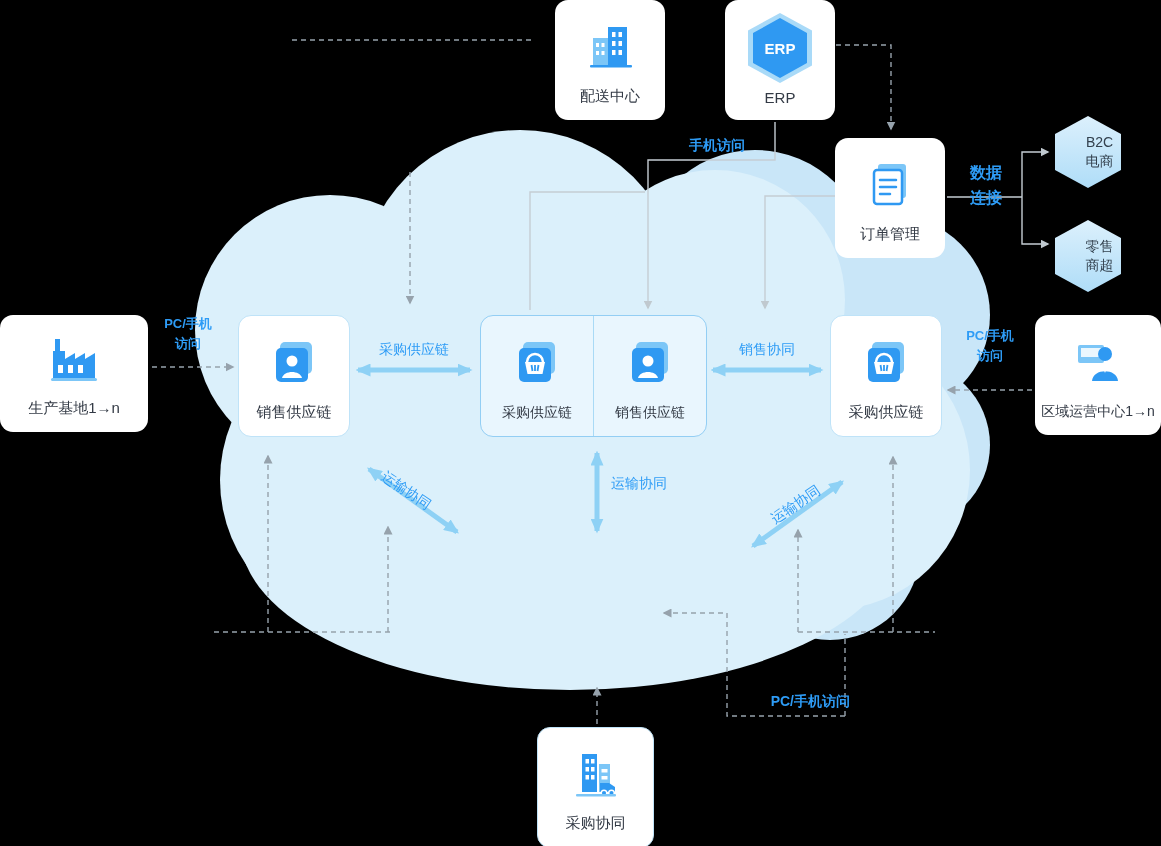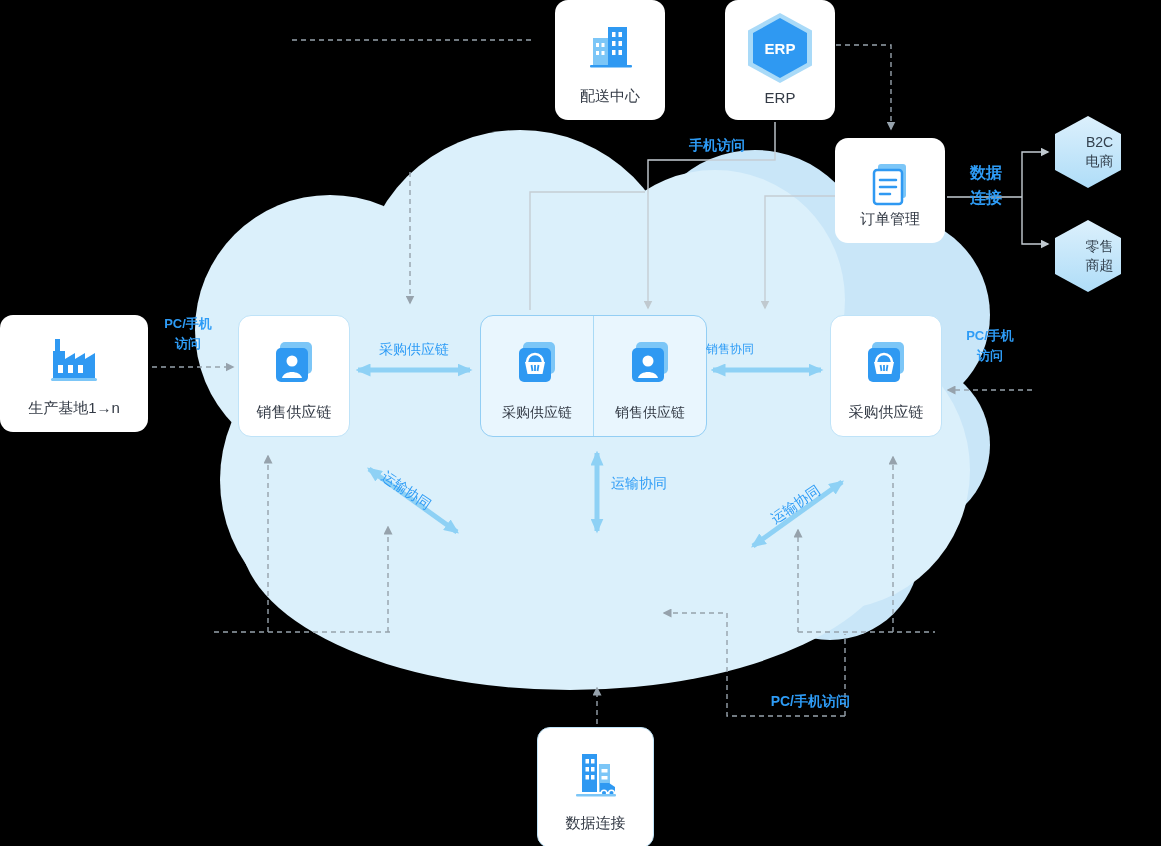--- a/index.html
+++ b/index.html
@@ -121,21 +121,21 @@
   </div>
 
   <div class="node" style="left:725px;top:0;width:110px;height:120px">
     <div class="hex hexouter" style="left:23px;top:13px;width:64px;height:70px">
       <div class="hex hexinner" style="left:5px;top:5px;width:54px;height:60px"></div>
       <span class="erptext">ERP</span>
     </div>
     <div class="nlabel">ERP</div>
   </div>
 
-  <div class="node" style="left:835px;top:138px;width:110px;height:105px">
+  <div class="node" style="left:835px;top:138px;width:110px;height:120px">
     <svg class="nicon" width="48" height="48" viewBox="0 0 48 48">
       <rect x="12" y="4" width="28" height="34" rx="3" fill="#7CC6F7"></rect>
       <rect x="8" y="10" width="28" height="34" rx="3" fill="#fff" stroke="#2F99F2" stroke-width="2.5"></rect>
       <line x1="14" y1="20" x2="30" y2="20" stroke="#2F99F2" stroke-width="2.5" stroke-linecap="round"></line>
       <line x1="14" y1="27" x2="30" y2="27" stroke="#2F99F2" stroke-width="2.5" stroke-linecap="round"></line>
       <line x1="14" y1="34" x2="24" y2="34" stroke="#2F99F2" stroke-width="2.5" stroke-linecap="round"></line>
     </svg>
     <div class="nlabel">订单管理</div>
   </div>
 
@@ -205,40 +205,50 @@
       <rect x="6" y="10" width="32" height="34" rx="5" fill="#2F99F2"></rect>
       <path d="M14 24 a8 8 0 0 1 16 0" fill="none" stroke="#fff" stroke-width="2.5"></path>
       <path d="M12 24 h20 l-2.5 12 h-15 z" fill="#fff"></path>
       <line x1="18.5" y1="27" x2="19.5" y2="33" stroke="#2F99F2" stroke-width="1.8"></line>
       <line x1="22" y1="27" x2="22" y2="33" stroke="#2F99F2" stroke-width="1.8"></line>
       <line x1="25.5" y1="27" x2="24.5" y2="33" stroke="#2F99F2" stroke-width="1.8"></line>
     </svg>
     <div class="nlabel">采购供应链</div>
   </div>
 
+  <div class="node" style="left:1035px;top:315px;width:126px;height:120px">
+    <svg class="nicon" width="48" height="48" viewBox="0 0 48 48">
+      <rect x="4" y="8" width="26" height="18" rx="2" fill="#7CC6F7"></rect>
+      <rect x="7" y="11" width="20" height="9" fill="#fff" opacity="0.85"></rect>
+      <circle cx="31" cy="17" r="7" fill="#2F99F2"></circle>
+      <path d="M18 44 c1 -13 25 -13 26 0 z" fill="#2F99F2"></path>
+      <path d="M29 31 l2 5 l2 -5 z" fill="#fff"></path>
+    </svg>
+    <div class="nlabel sm">区域运营中心1→n</div>
+  </div>
 
 
   <div class="node cloudbox" style="left:537px;top:727px;width:115px;height:119px">
     <svg class="nicon" width="52" height="48" viewBox="0 0 52 48">
       <rect x="12" y="4" width="15" height="38" fill="#2F99F2"></rect>
       <rect x="29" y="14" width="11" height="28" fill="#7CC6F7"></rect>
       <rect x="15.5" y="9" width="3.5" height="4.5" fill="#fff"></rect>
         <rect x="21" y="9" width="3.5" height="4.5" fill="#fff"></rect>
       <rect x="15.5" y="17" width="3.5" height="4.5" fill="#fff"></rect>
         <rect x="21" y="17" width="3.5" height="4.5" fill="#fff"></rect>
       <rect x="15.5" y="25" width="3.5" height="4.5" fill="#fff"></rect>
         <rect x="21" y="25" width="3.5" height="4.5" fill="#fff"></rect>
       <rect x="31.5" y="19" width="6" height="3.5" fill="#fff"></rect>
       <rect x="31.5" y="26" width="6" height="3.5" fill="#fff"></rect>
       <path d="M30 33 h9 l6 4 v5 h-15 z" fill="#2F99F2"></path>
       <circle cx="34" cy="43" r="2.8" fill="#2F99F2" stroke="#fff" stroke-width="1.5"></circle>
       <circle cx="41.5" cy="43" r="2.8" fill="#2F99F2" stroke="#fff" stroke-width="1.5"></circle>
       <rect x="6" y="44" width="40" height="2.5" rx="1" fill="#7CC6F7"></rect>
     </svg>
-    <div class="nlabel">数据连接</div>
+    <div class="nlabel">采购协同</div>
   </div>
 
   <div class="bl" style="left:151px;top:314px;width:74px;text-align:center;font-size:13px;font-weight:600;line-height:1.55">
     <div>PC/手机</div>
     <div>访问</div>
   </div>
 
   <div class="bl" style="left:953px;top:326px;width:74px;text-align:center;font-size:13px;font-weight:600;line-height:1.55">
     <div>PC/手机</div>
     <div>访问</div>
@@ -248,21 +258,21 @@
 
   <div class="bl" style="left:682px;top:137px;width:70px;text-align:center;font-size:14px;font-weight:600">手机访问</div>
 
   <div class="bl" style="left:964px;top:161px;width:44px;text-align:center;font-size:16px;font-weight:600;line-height:1.55">
     <div>数据</div>
     <div>连接</div>
   </div>
 
   <div class="bl" style="left:377px;top:341px;width:74px;text-align:center;font-size:14px">采购供应链</div>
 
-  <div class="bl" style="left:693px;top:341px;width:74px;text-align:center;font-size:12px">销售协同</div>
+  <div class="bl" style="left:739px;top:341px;width:74px;font-size:14px">销售协同</div>
 
   <div class="bl" style="left:611px;top:475px;width:64px;font-size:14px">运输协同</div>
 
   <div class="bl" style="left:366px;top:482px;width:80px;text-align:center;font-size:14px;transform:rotate(34deg)">运输协同</div>
 
   <div class="bl" style="left:756px;top:496px;width:80px;text-align:center;font-size:14px;transform:rotate(-34deg)">运输协同</div>
 
 </div>
 
 </body></html>

